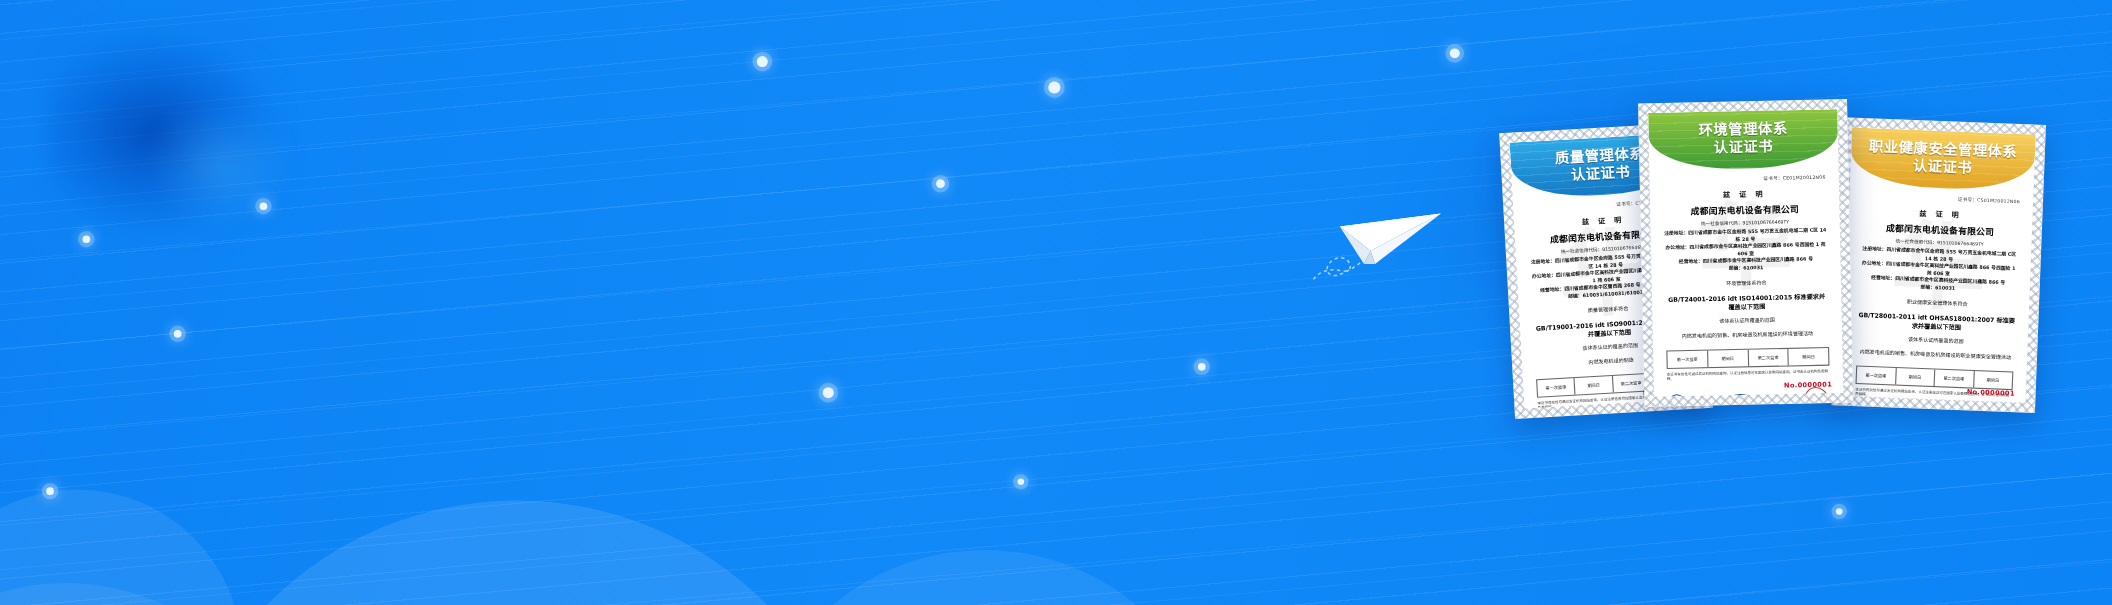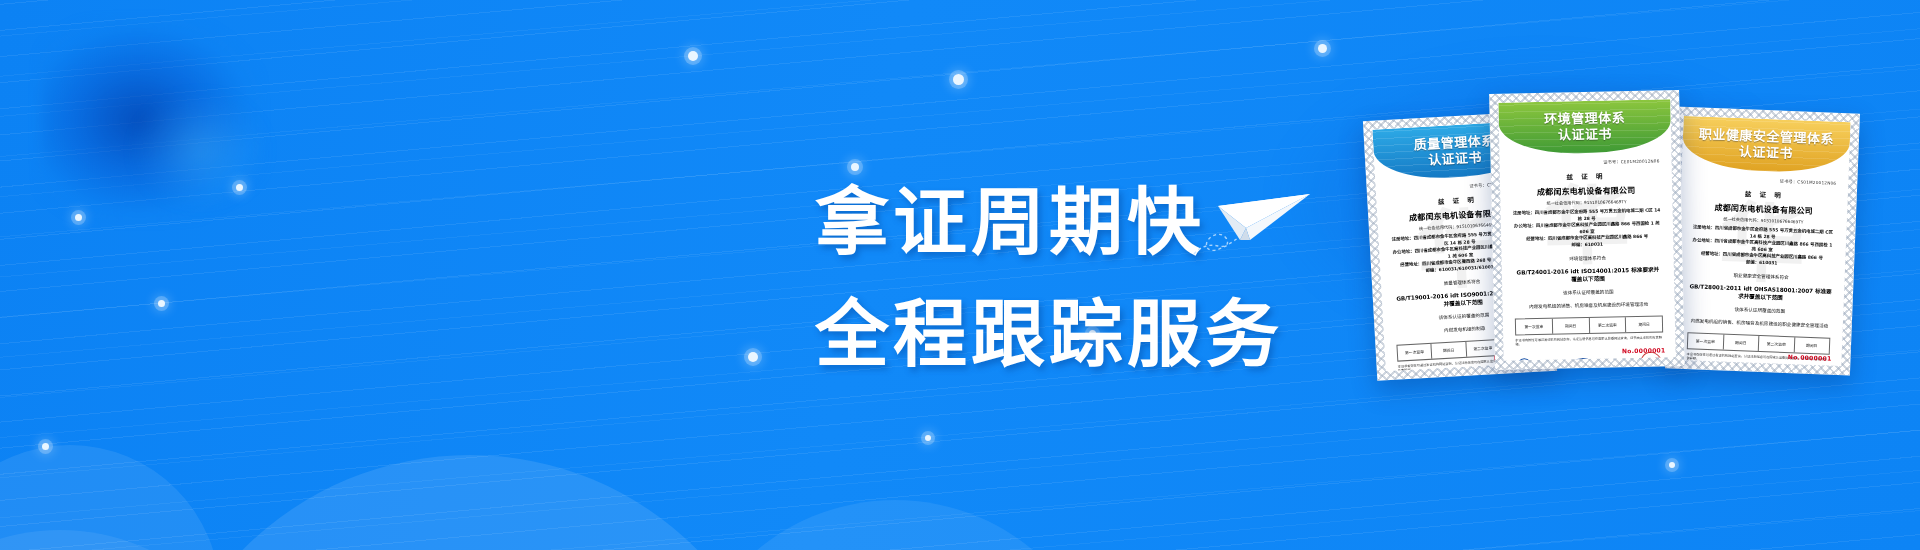--- a/index.html
+++ b/index.html
@@ -379,24 +379,20 @@
       <div class="dot" style="left: 688px; top: 51px; width: 10px; height: 10px;"></div>
       <div class="dot" style="left: 851px; top: 163px; width: 8px; height: 8px;"></div>
       <div class="dot" style="left: 953px; top: 74px; width: 11px; height: 11px;"></div>
       <div class="dot" style="left: 748px; top: 352px; width: 10px; height: 10px;"></div>
       <div class="dot" style="left: 925px; top: 435px; width: 6px; height: 6px;"></div>
       <div class="dot" style="left: 1089px; top: 330px; width: 7px; height: 7px;"></div>
       <div class="dot" style="left: 1318px; top: 44px; width: 9px; height: 9px;"></div>
       <div class="dot" style="left: 1669px; top: 462px; width: 6px; height: 6px;"></div>
     </div>
 
-  <div class="headline">
-    <span class="hl-line">拿证周期快</span>
-    <span class="hl-line">全程跟踪服务</span>
-  </div>
 
   <div class="plane-wrap">
     <svg width="130" height="80" viewBox="0 0 130 80">
       <path d="M2 76 C 8 68, 18 66, 26 68 C 34 70, 38 66, 34 60 C 30 54, 20 56, 16 62 C 12 68, 16 74, 24 72 C 36 69, 48 58, 62 48" fill="none" stroke="#bfe0ff" stroke-width="1.4" stroke-dasharray="3 3" opacity="0.85"></path>
       <path d="M26 28 L118 16 L54 50 Z" fill="#ffffff"></path>
       <path d="M26 28 L54 50 L48 62 Z" fill="#e3ecf5"></path>
       <path d="M118 16 L54 50 L58 62 Z" fill="#f4f8fc"></path>
       <path d="M48 62 L58 62 L54 50 Z" fill="#cfdcea"></path>
       <path d="M26 28 L118 16 L70 40 Z" fill="#ffffff"></path>
     </svg>

